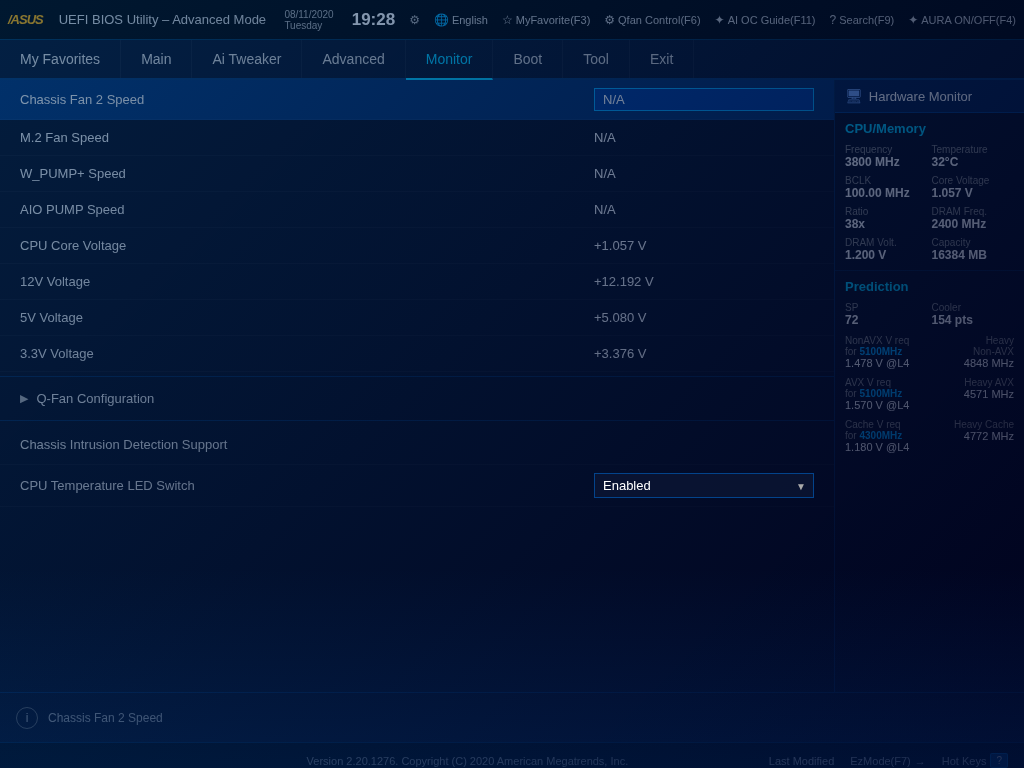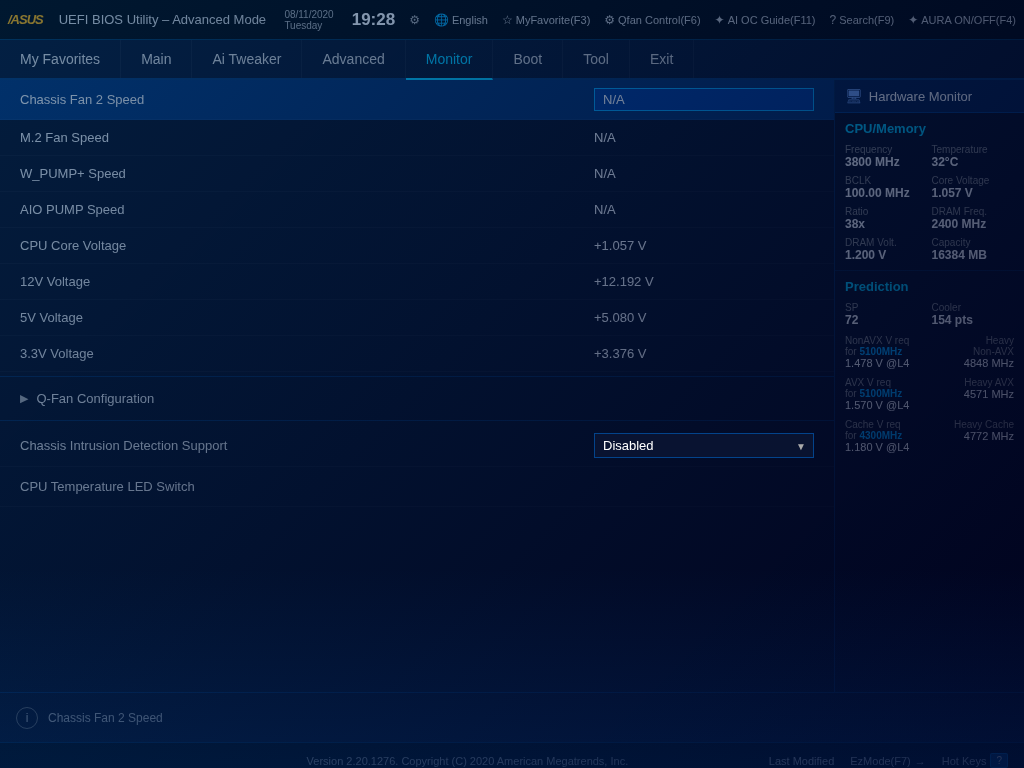--- a/index.html
+++ b/index.html
@@ -483,30 +483,30 @@
 
       <div class="section-header">
         <span class="arrow">▶</span>
         <span>Q-Fan Configuration</span>
       </div>
 
       <div class="section-divider"></div>
 
       <div class="dropdown-row">
         <span class="label">Chassis Intrusion Detection Support</span>
+      </div>
+
+      <div class="dropdown-row">
+        <span class="label">CPU Temperature LED Switch</span>
         <div class="dropdown-wrapper">
           <select class="dropdown-select">
+            <option>Enabled</option>
             <option>Disabled</option>
-            <option>Enabled</option>
           </select>
         </div>
-      </div>
-
-      <div class="dropdown-row">
-        <span class="label">CPU Temperature LED Switch</span>
       </div>
 
     </div>
 
     <div class="right-panel">
       <div class="hw-monitor-header">
         <span class="hw-icon">🖥</span>
         <span>Hardware Monitor</span>
       </div>
 

